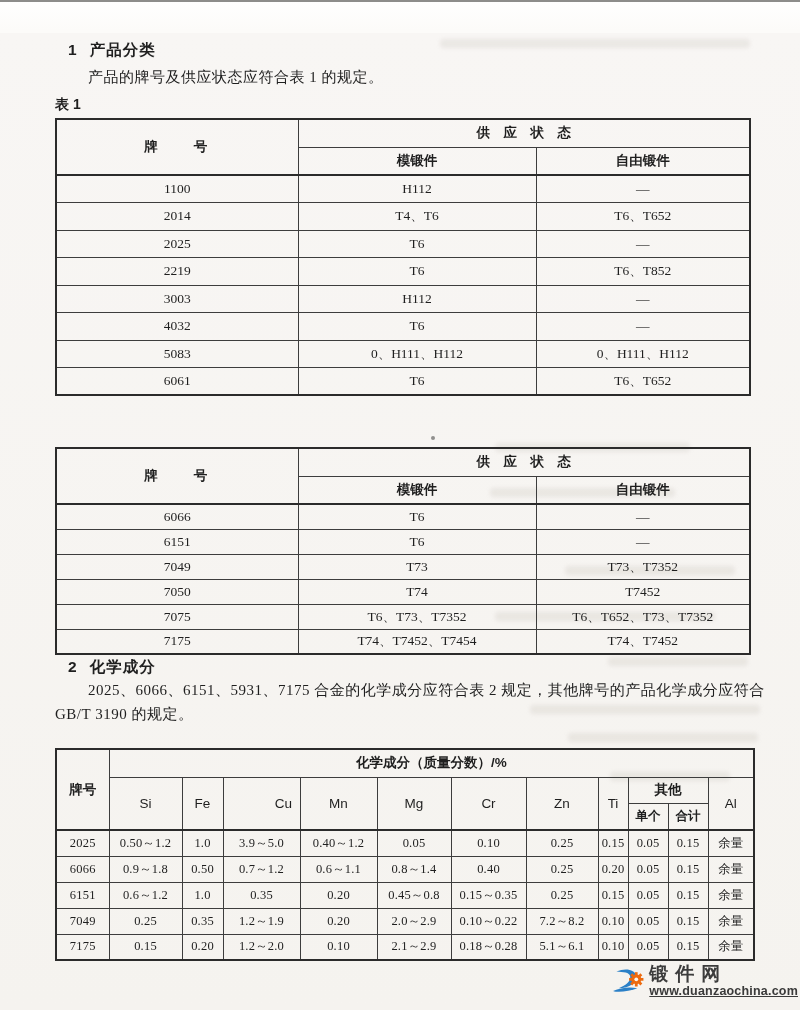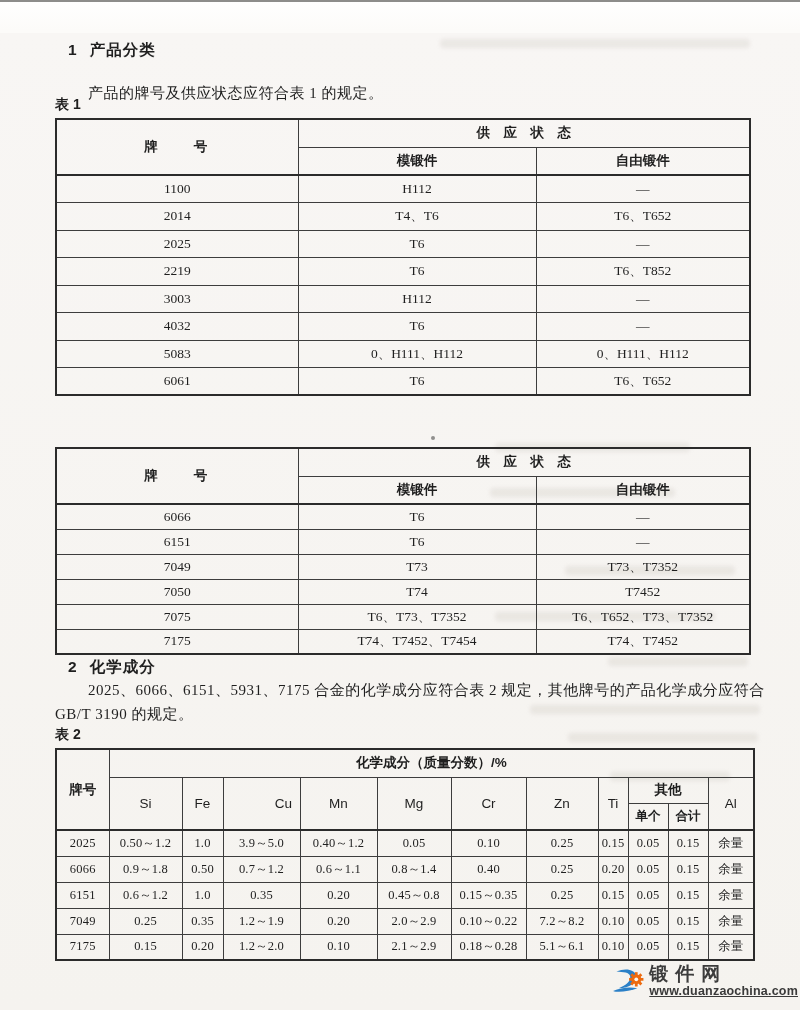--- a/index.html
+++ b/index.html
@@ -65,21 +65,21 @@
   <div class="ghost" style="top:612px; left:495px; width:220px;"></div>
   <div class="ghost" style="top:657px; left:608px; width:140px;"></div>
   <div class="ghost" style="top:705px; left:530px; width:230px;"></div>
   <div class="ghost" style="top:733px; left:568px; width:190px;"></div>
   <div class="ghost" style="top:772px; left:610px; width:120px;"></div>
   <div class="speck" style="top:436px; left:431px;"></div>
 
   <div class="heading" style="top:40px;">
     <span class="num">1</span><span>产品分类</span>
   </div>
-  <div class="para" style="top:84px; left:88px;">产品的牌号及供应状态应符合表 1 的规定。</div>
+  <div class="para" style="top:68px; left:88px;">产品的牌号及供应状态应符合表 1 的规定。</div>
   <div class="caption" style="top:96px;">表 1</div>
 
   <table class="t1" style="top:118px;">
     <colgroup>
         <col style="width:242px">
         <col style="width:238px">
         <col style="width:214px">
       </colgroup>
     <thead>
       <tr class="hrow">
@@ -183,21 +183,20 @@
           <td>T74、T7452</td>
         </tr>
     </tbody>
   </table>
 
   <div class="heading" style="top:657px;">
     <span class="num">2</span><span>化学成分</span>
   </div>
   <div class="para" style="top:681px; left:88px;">2025、6066、6151、5931、7175 合金的化学成分应符合表 2 规定，其他牌号的产品化学成分应符合</div>
   <div class="para" style="top:705px; left:55px;">GB/T 3190 的规定。</div>
-  <div class="caption" style="top:726px;">表 2</div>
 
   <table class="t2">
     <colgroup>
       <col style="width:53px">
         <col style="width:73px">
         <col style="width:41px">
         <col style="width:77px">
       <col style="width:77px">
         <col style="width:74px">
         <col style="width:75px">

